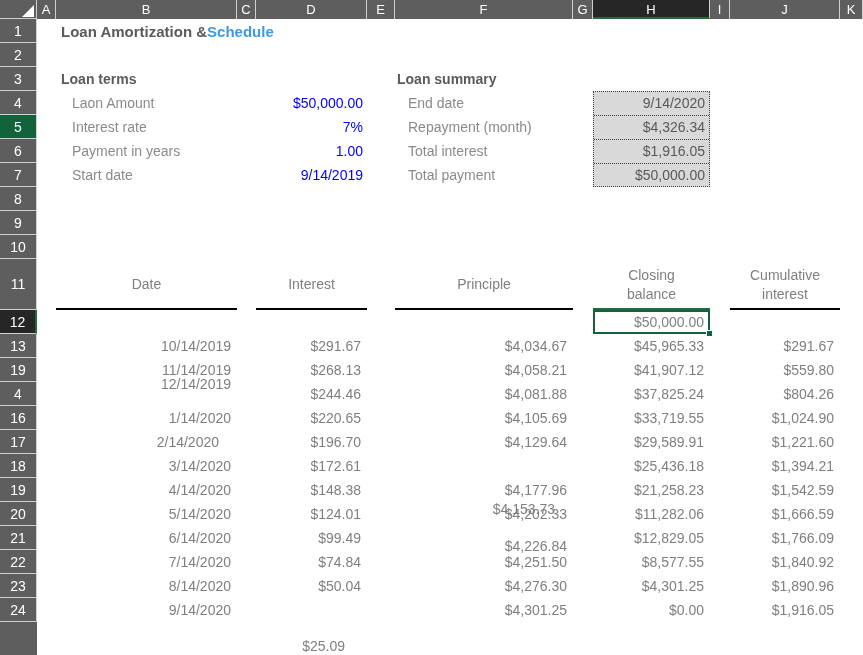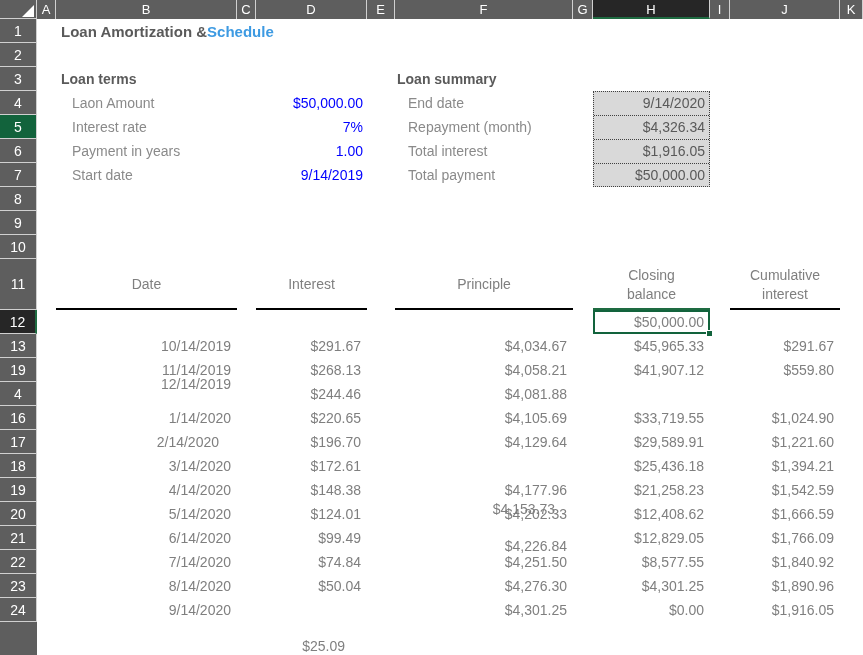--- a/index.html
+++ b/index.html
@@ -277,20 +277,22 @@
       <div class="cell right grayval" style="left: 556px; top: 315px; width: 111px; height: 24px;">$45,965.33</div>
       <div class="cell right grayval" style="left: 693px; top: 315px; width: 104px; height: 24px;">$291.67</div>
       <div class="cell right grayval" style="left: 19px; top: 339px; width: 175px; height: 24px;">11/14/2019</div>
       <div class="cell right grayval" style="left: 219px; top: 339px; width: 105px; height: 24px;">$268.13</div>
       <div class="cell right grayval" style="left: 358px; top: 339px; width: 172px; height: 24px;">$4,058.21</div>
       <div class="cell right grayval" style="left: 556px; top: 339px; width: 111px; height: 24px;">$41,907.12</div>
       <div class="cell right grayval" style="left: 693px; top: 339px; width: 104px; height: 24px;">$559.80</div>
       <div class="cell right grayval" style="left: 19px; top: 353px; width: 175px; height: 24px;">12/14/2019</div>
       <div class="cell right grayval" style="left: 219px; top: 363px; width: 105px; height: 24px;">$244.46</div>
       <div class="cell right grayval" style="left: 358px; top: 363px; width: 172px; height: 24px;">$4,081.88</div>
+      <div class="cell right grayval" style="left: 556px; top: 363px; width: 111px; height: 24px;">$37,825.24</div>
+      <div class="cell right grayval" style="left: 693px; top: 363px; width: 104px; height: 24px;">$804.26</div>
       <div class="cell right grayval" style="left: 19px; top: 387px; width: 175px; height: 24px;">1/14/2020</div>
       <div class="cell right grayval" style="left: 219px; top: 387px; width: 105px; height: 24px;">$220.65</div>
       <div class="cell right grayval" style="left: 358px; top: 387px; width: 172px; height: 24px;">$4,105.69</div>
       <div class="cell right grayval" style="left: 556px; top: 387px; width: 111px; height: 24px;">$33,719.55</div>
       <div class="cell right grayval" style="left: 693px; top: 387px; width: 104px; height: 24px;">$1,024.90</div>
       <div class="cell right grayval" style="left: 7px; top: 411px; width: 175px; height: 24px;">2/14/2020</div>
       <div class="cell right grayval" style="left: 219px; top: 411px; width: 105px; height: 24px;">$196.70</div>
       <div class="cell right grayval" style="left: 358px; top: 411px; width: 172px; height: 24px;">$4,129.64</div>
       <div class="cell right grayval" style="left: 556px; top: 411px; width: 111px; height: 24px;">$29,589.91</div>
       <div class="cell right grayval" style="left: 693px; top: 411px; width: 104px; height: 24px;">$1,221.60</div>
@@ -300,21 +302,21 @@
       <div class="cell right grayval" style="left: 556px; top: 435px; width: 111px; height: 24px;">$25,436.18</div>
       <div class="cell right grayval" style="left: 693px; top: 435px; width: 104px; height: 24px;">$1,394.21</div>
       <div class="cell right grayval" style="left: 19px; top: 459px; width: 175px; height: 24px;">4/14/2020</div>
       <div class="cell right grayval" style="left: 219px; top: 459px; width: 105px; height: 24px;">$148.38</div>
       <div class="cell right grayval" style="left: 358px; top: 459px; width: 172px; height: 24px;">$4,177.96</div>
       <div class="cell right grayval" style="left: 556px; top: 459px; width: 111px; height: 24px;">$21,258.23</div>
       <div class="cell right grayval" style="left: 693px; top: 459px; width: 104px; height: 24px;">$1,542.59</div>
       <div class="cell right grayval" style="left: 19px; top: 483px; width: 175px; height: 24px;">5/14/2020</div>
       <div class="cell right grayval" style="left: 219px; top: 483px; width: 105px; height: 24px;">$124.01</div>
       <div class="cell right grayval" style="left: 358px; top: 483px; width: 172px; height: 24px;">$4,202.33</div>
-      <div class="cell right grayval" style="left: 556px; top: 483px; width: 111px; height: 24px;">$12,408.62</div>
+      <div class="cell right grayval" style="left: 556px; top: 483px; width: 111px; height: 24px;">$11,282.06</div>
       <div class="cell right grayval" style="left: 693px; top: 483px; width: 104px; height: 24px;">$1,666.59</div>
       <div class="cell right grayval" style="left: 19px; top: 507px; width: 175px; height: 24px;">6/14/2020</div>
       <div class="cell right grayval" style="left: 219px; top: 507px; width: 105px; height: 24px;">$99.49</div>
       <div class="cell right grayval" style="left: 358px; top: 515px; width: 172px; height: 24px;">$4,226.84</div>
       <div class="cell right grayval" style="left: 556px; top: 507px; width: 111px; height: 24px;">$12,829.05</div>
       <div class="cell right grayval" style="left: 693px; top: 507px; width: 104px; height: 24px;">$1,766.09</div>
       <div class="cell right grayval" style="left: 19px; top: 531px; width: 175px; height: 24px;">7/14/2020</div>
       <div class="cell right grayval" style="left: 219px; top: 531px; width: 105px; height: 24px;">$74.84</div>
       <div class="cell right grayval" style="left: 358px; top: 531px; width: 172px; height: 24px;">$4,251.50</div>
       <div class="cell right grayval" style="left: 556px; top: 531px; width: 111px; height: 24px;">$8,577.55</div>

